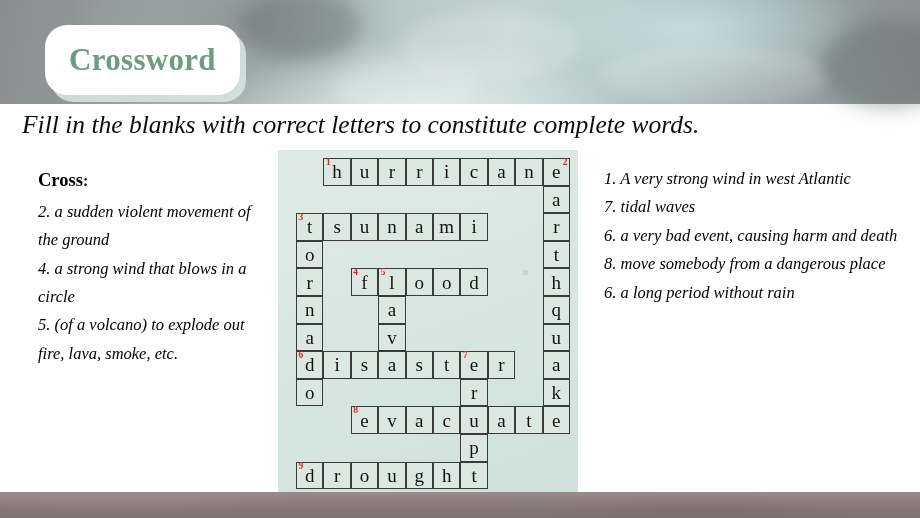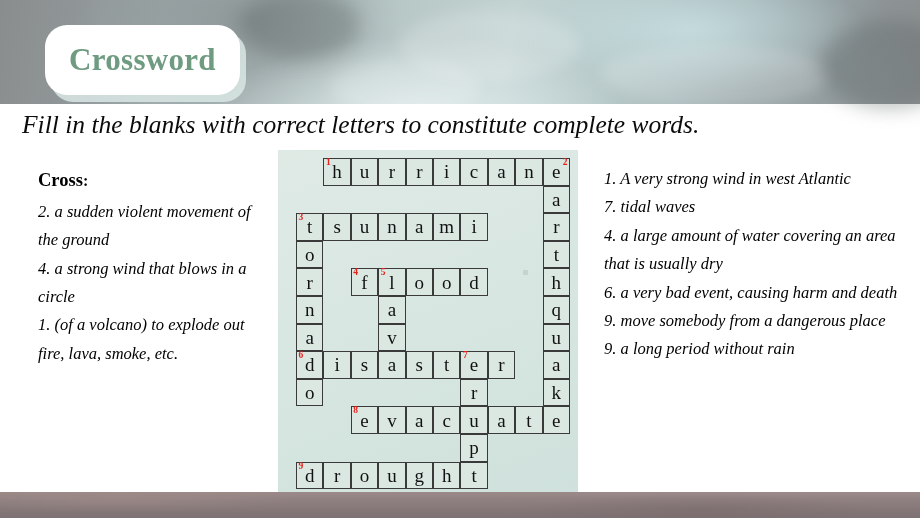--- a/index.html
+++ b/index.html
@@ -113,30 +113,29 @@
     <div class="title-text">Crossword</div>
   </div>
 </div>
 
 <div id="instruction">Fill in the blanks with correct letters to constitute complete words.</div>
 
 <div id="clues-down" class="clue-col">
   <div class="clue-heading"><span>Cross</span><span class="colon">:</span></div>
   <div class="clue-item">2. a sudden violent movement of the ground</div>
   <div class="clue-item">4. a strong wind that blows in a circle</div>
-  <div class="clue-item">1. (of a volcano) to explode out fire, lava, smoke, etc.</div>
+  <div class="clue-item">5. (of a volcano) to explode out fire, lava, smoke, etc.</div>
 </div>
 
 <div id="clues-cross" class="clue-col">
   <div class="clue-item">1. A very strong wind in west Atlantic</div>
   <div class="clue-item">7. tidal waves</div>
-  <div class="clue-item">4. a large amount of water covering an area that is usually dry</div>
   <div class="clue-item">6. a very bad event, causing harm and death</div>
-  <div class="clue-item">9. move somebody from a dangerous place</div>
-  <div class="clue-item">9. a long period without rain</div>
+  <div class="clue-item">8. move somebody from a dangerous place</div>
+  <div class="clue-item">6. a long period without rain</div>
 </div>
 
 <div id="crossword-panel">
   <div class="speck" style="left:245px;top:120px;"></div>
   <div id="grid-layer">
       <div class="cell" style="left: 45.4px; top: 8px;">
         <span class="num left">1</span>
         <span class="letter">h</span>
       </div>
       <div class="cell" style="left: 72.8px; top: 8px;">

